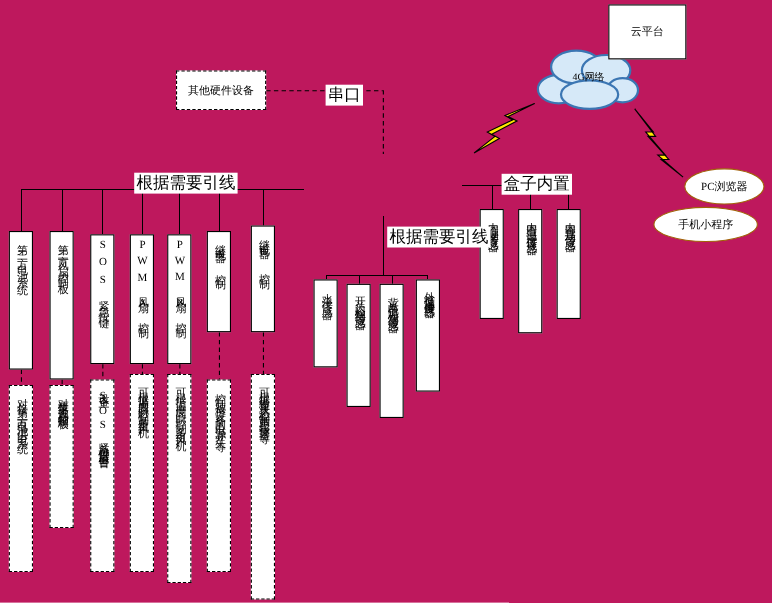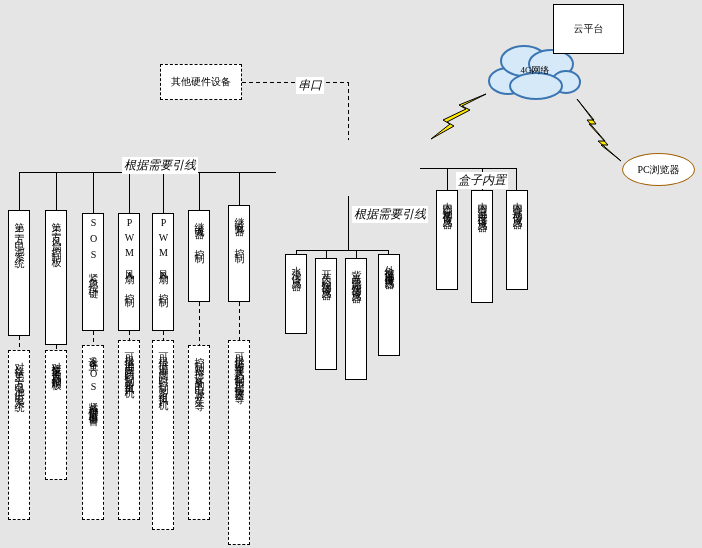--- a/index.html
+++ b/index.html
@@ -1,21 +1,21 @@
 <!DOCTYPE html>
 <html><head>
 <meta charset="utf-8">
 <style>
   html, body { margin: 0; padding: 0; background: #ffffff; }
   body { font-family: "Liberation Serif", "DejaVu Serif", serif; color: #000; }
   .diagram {
     position: relative;
     width: 702px;
     height: 548px;
-    background: #e5e5e5;
+    background: #be185d;
     overflow: hidden;
   }
   .layer { position: absolute; left: 0; top: 0; }
   
   .hnode {
     position: absolute;
     border: 1px solid #000;
     background: #fff;
     display: flex;
     align-items: center;
@@ -53,24 +53,23 @@
   }
   .vbox.dashedb { border-style: dashed; }
   .vbox span {
     writing-mode: vertical-lr;
     text-orientation: upright;
     font-size: 10px;
     line-height: 1;
   }
   .plain {
     position: absolute;
-    font-size: 12px;
+    font-size: 15px;
     white-space: nowrap;
     z-index: 3;
-    font-style: italic;
   }
   .wbg { background: #fff; padding: 0 2px; }
   .cloud-label {
     position: absolute;
     font-size: 9px;
     z-index: 3;
     text-align: center;
   }
 </style>
 </head>
@@ -128,30 +127,33 @@
 
   <div class="hnode" style="left:553px; top:4px; width:71px; height:50px;">
     <span>云平台</span>
   </div>
 
   <div class="cloud-label" style="left:506px; top:64px; width:58px;">4G网络</div>
 
   <div class="ellipse" style="left:622px; top:153px; width:73px; height:33px;">
     <span>PC浏览器</span>
   </div>
+  <div class="ellipse" style="left:594px; top:188px; width:95px; height:32px;">
+    <span>手机小程序</span>
+  </div>
 
   <div class="hnode dashedb" style="left:160px; top:64px; width:82px; height:36px;align-items:center;">
     <span>其他硬件设备</span>
   </div>
   <div class="plain wbg" style="left:296px; top:77px;">串口</div>
 
 
   <div class="plain wbg" style="left:122px; top:157px;">根据需要引线</div>
   <div class="plain wbg" style="left:352px; top:206px;">根据需要引线</div>
-  <div class="plain wbg" style="left:456px; top:172px;">盒子内置</div>
+  <div class="plain wbg" style="left:456px; top:158px;">盒子内置</div>
 
   <div class="vbox" style="left:8px;   top:210px; height:126px;">
     <span style="letter-spacing:6px;">第三方电池系统</span>
     </div>
   <div class="vbox" style="left:45px;  top:210px; height:135px;">
     <span style="letter-spacing:5px;">第三方风扇控制板</span>
     </div>
   <div class="vbox" style="left:82px;  top:213px; height:118px;">
     <span style="letter-spacing:5px;">SOS紧急按键</span>
     </div>

